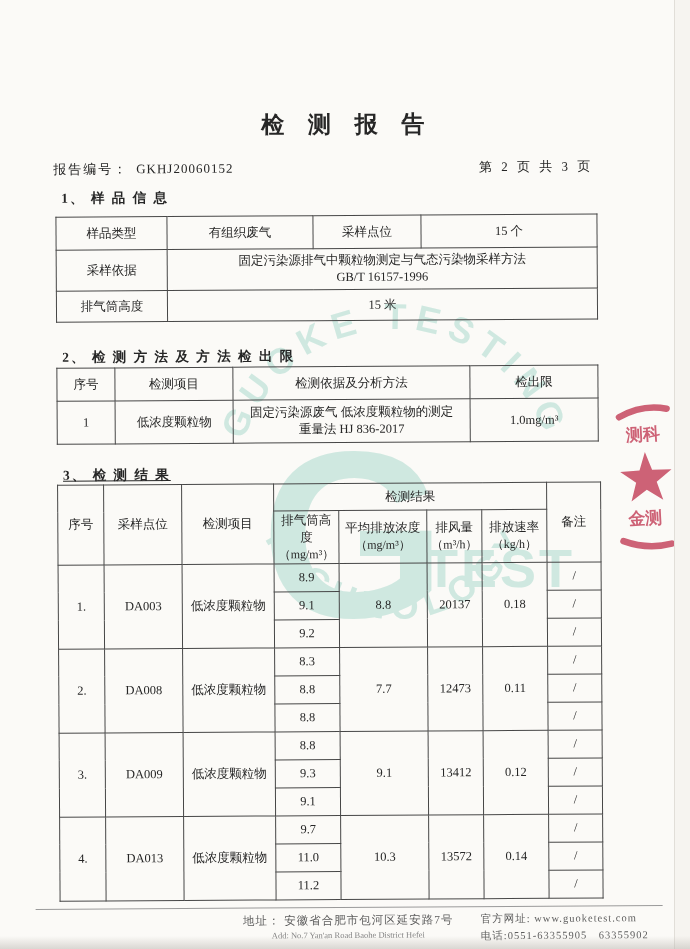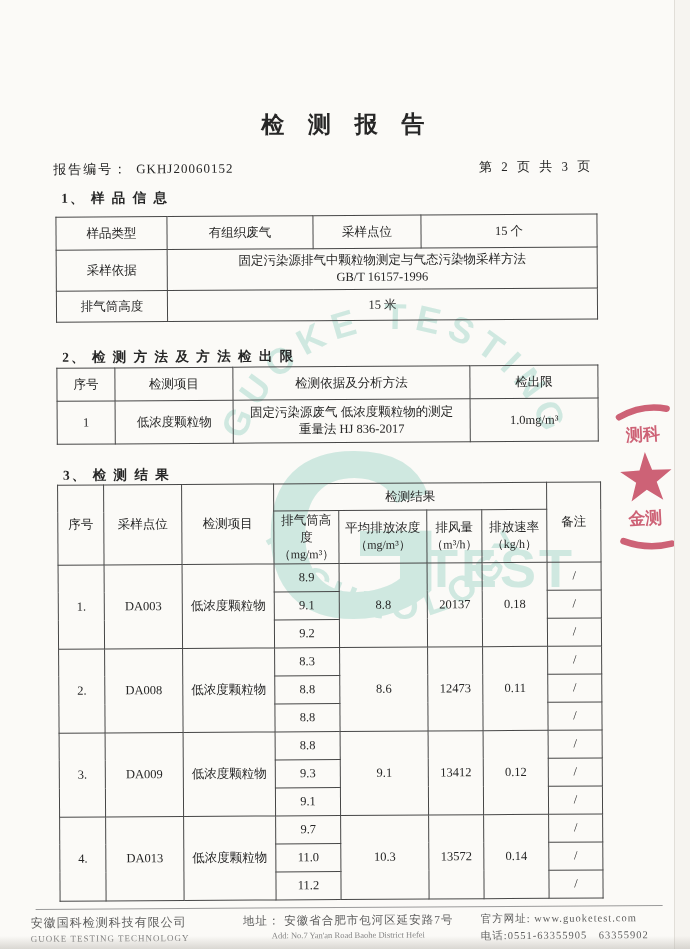--- a/index.html
+++ b/index.html
@@ -25,21 +25,21 @@
 
   .report-row{position:absolute;top:159px;left:55px;right:95px;
     display:flex;justify-content:space-between;font-size:13px;}
   .report-no-label{letter-spacing:2px;}
   .report-no-value{margin-left:8px;letter-spacing:1px;}
   .page-indicator{letter-spacing:3px;}
 
   .sec-h{position:absolute;left:63px;font-size:13.5px;font-weight:700;letter-spacing:2px;}
   .sec-h.s1{top:188px;}
   .sec-h.s2{top:347px;}
-  .sec-h.s3{top:465px;}
+  .sec-h.s3{top:465px;text-decoration:underline;}
 
   table{border-collapse:collapse;table-layout:fixed;background:transparent;}
   td,th{border:1px solid #474747;text-align:center;vertical-align:middle;
     font-size:12.5px;font-weight:normal;padding:1px 2px;color:#262626;line-height:1.3;}
   .t1{position:absolute;top:215px;left:57px;width:541px;}
   .t1 .r1 td{height:30px;}
   .t1 .r2 td{height:38px;}
   .t1 .r3 td{height:28px;}
   .t2{position:absolute;top:366px;left:57px;width:541px;}
   .t2 .hr th{height:30px;}
@@ -217,21 +217,21 @@
       <tr>
         <td>9.2</td>
         <td>/</td>
       </tr>
 
       <tr>
         <td rowspan="3">2.</td>
         <td rowspan="3">DA008</td>
         <td rowspan="3">低浓度颗粒物</td>
         <td>8.3</td>
-        <td rowspan="3">8.6</td>
+        <td rowspan="3">7.7</td>
         <td rowspan="3">12473</td>
         <td rowspan="3">0.11</td>
         <td>/</td>
       </tr>
       <tr>
         <td>8.8</td>
         <td>/</td>
       </tr>
       <tr>
         <td>8.8</td>
@@ -272,24 +272,20 @@
         <td>/</td>
       </tr>
       <tr>
         <td>11.2</td>
         <td>/</td>
       </tr>
     </tbody>
       </table>
 
     <div class="f-line"></div>
-    <div class="f-left">
-      <div class="cn">安徽国科检测科技有限公司</div>
-      <div class="en">GUOKE TESTING TECHNOLOGY</div>
-    </div>
     <div class="f-mid">
       <div class="cn">地址： 安徽省合肥市包河区延安路7号</div>
       <div class="en">Add: No.7 Yan'an Road Baohe District Hefei</div>
     </div>
     <div class="f-right">
       <div class="cn">官方网址: www.guoketest.com</div>
       <div class="cn">电话:0551-63355905　63355902</div>
     </div>
   </div>
 

